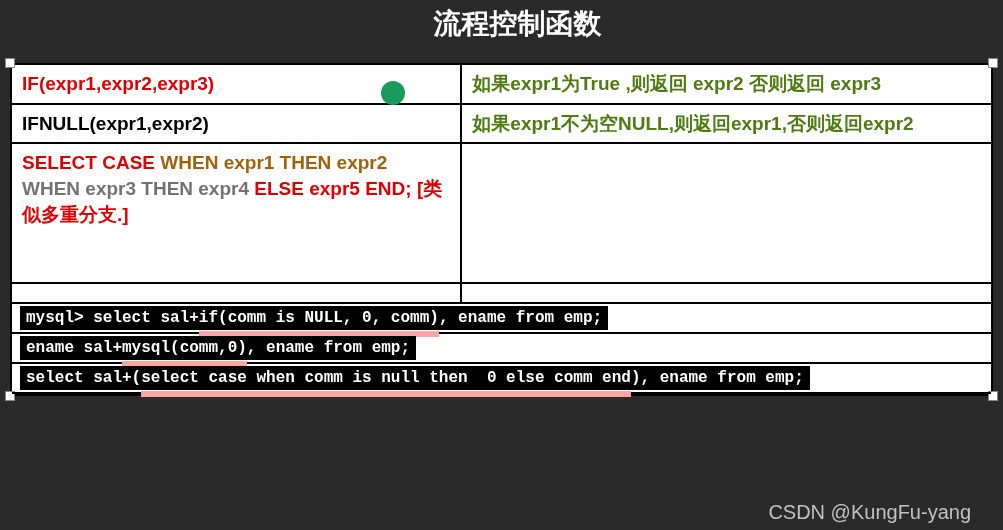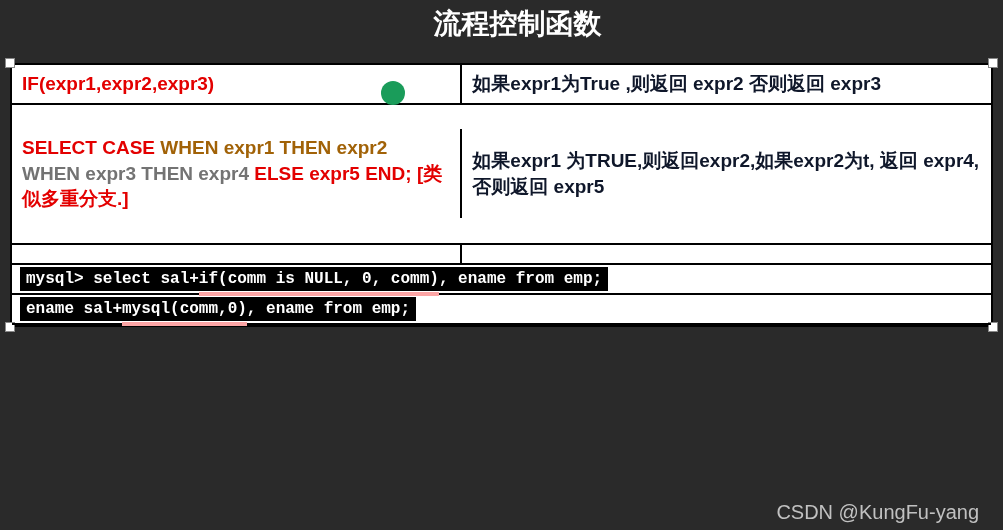--- a/index.html
+++ b/index.html
@@ -32,36 +32,35 @@
       background: #fff;
       border: 1px solid #888;
     }
     .h-tl { top: -7px; left: -7px; }
     .h-tr { top: -7px; right: -7px; }
     .h-bl { bottom: -7px; left: -7px; }
     .h-br { bottom: -7px; right: -7px; }
     .grid-row {
       display: flex;
       border-bottom: 2px solid #000;
-      align-items: center;
     }
     .cell {
       padding: 6px 10px;
       font-size: 19px;
       font-weight: bold;
       line-height: 1.35;
       position: relative;
     }
     .cell.left {
       flex: 0 0 46%;
       border-right: 2px solid #000;
     }
     .cell.right {
       flex: 1;
-      color: #0f172a;
+      color: #4d7c0f;
     }
     .thin-row {
       height: 20px;
       border-bottom: 2px solid #000;
       display: flex;
     }
     .thin-row .left-thin { flex: 0 0 46%; border-right: 2px solid #000; }
     .thin-row .right-thin { flex: 1; }
     .code-row {
       border-bottom: 2px solid #000;
@@ -73,41 +72,41 @@
       background: #000;
       color: #fff;
       font-family: "Courier New", monospace;
       font-size: 16px;
       font-weight: bold;
       padding: 3px 6px;
       white-space: pre;
       position: relative;
     }
     .ul-red {
-      border-bottom: 4px solid #fca5a5;
+      border-bottom: 6px solid #fca5a5;
       padding-bottom: 4px;
       margin-top: 37px;
     }
     .green-dot {
       position: absolute;
       right: 55px;
       top: 16px;
       width: 24px;
       height: 24px;
       background: #1a9c5a;
       border-radius: 50%;
     }
     .row3 { min-height: 140px; }
     .red-txt { color: #e30000; }
     .blue-txt { color: #a16207; }
     .purple-txt { color: #737373; }
     .black-txt { color: #000; }
     .watermark {
       position: absolute;
-      right: 24px;
+      right: 32px;
       bottom: 6px;
       color: rgba(210,210,210,0.9);
       font-size: 20px;
       pointer-events: none;
     }
   </style>
 </head>
 <body>
 
 <div class="page-title">流程控制函数</div>
@@ -116,31 +115,35 @@
   <div class="handle h-tl"></div>
   <div class="handle h-tr"></div>
   <div class="handle h-bl"></div>
   <div class="handle h-br"></div>
 
   <div id="rows-target">
       <div class="grid-row">
         <div class="cell left"><span class="red-txt">IF(expr1,expr2,expr3)</span><div class="green-dot"></div></div>
         <div class="cell right">如果expr1为True ,则返回 expr2 否则返回 expr3</div>
       </div>
+      <div class="grid-row">
+        <div class="cell left"><span class="black-txt">IFNULL(expr1,expr2)</span></div>
+        <div class="cell right">如果expr1不为空NULL,则返回expr1,否则返回expr2</div>
+      </div>
       <div class="grid-row row3">
         <div class="cell left"><span class="red-txt">SELECT CASE </span><span class="blue-txt">WHEN expr1 THEN expr2 </span><span class="purple-txt">WHEN expr3 THEN expr4 </span><span class="red-txt">ELSE expr5 END; </span><span class="red-txt">[类似多重分支.]</span></div>
-        <div class="cell right">如果expr1 为TRUE,则返回expr2,如果expr2为t, 返回 expr4, 否则返回 expr5</div>
       </div>
     </div>
 
   <div class="thin-row">
     <div class="left-thin"></div>
       <div class="right-thin"></div>
   </div>
 
   <div id="code-target">
       <div class="code-row"><span class="code-block"><span>mysql&gt; select sal+</span><span class="ul-red">if(comm is NULL, 0, comm)</span><span>, ename from emp;</span></span></div>
       <div class="code-row"><span class="code-block"><span>ename sal+</span><span class="ul-red">mysql(comm,0)</span><span>, ename from emp;</span></span></div>
+      <div class="code-row"><span class="code-block"><span>select sal+(</span><span class="ul-red">select case when comm is null then  0 else comm end</span><span>), ename from emp;</span></span></div>
     </div>
 
 </div>
 
 <div class="watermark">CSDN @KungFu-yang</div>
 
 </body></html>

